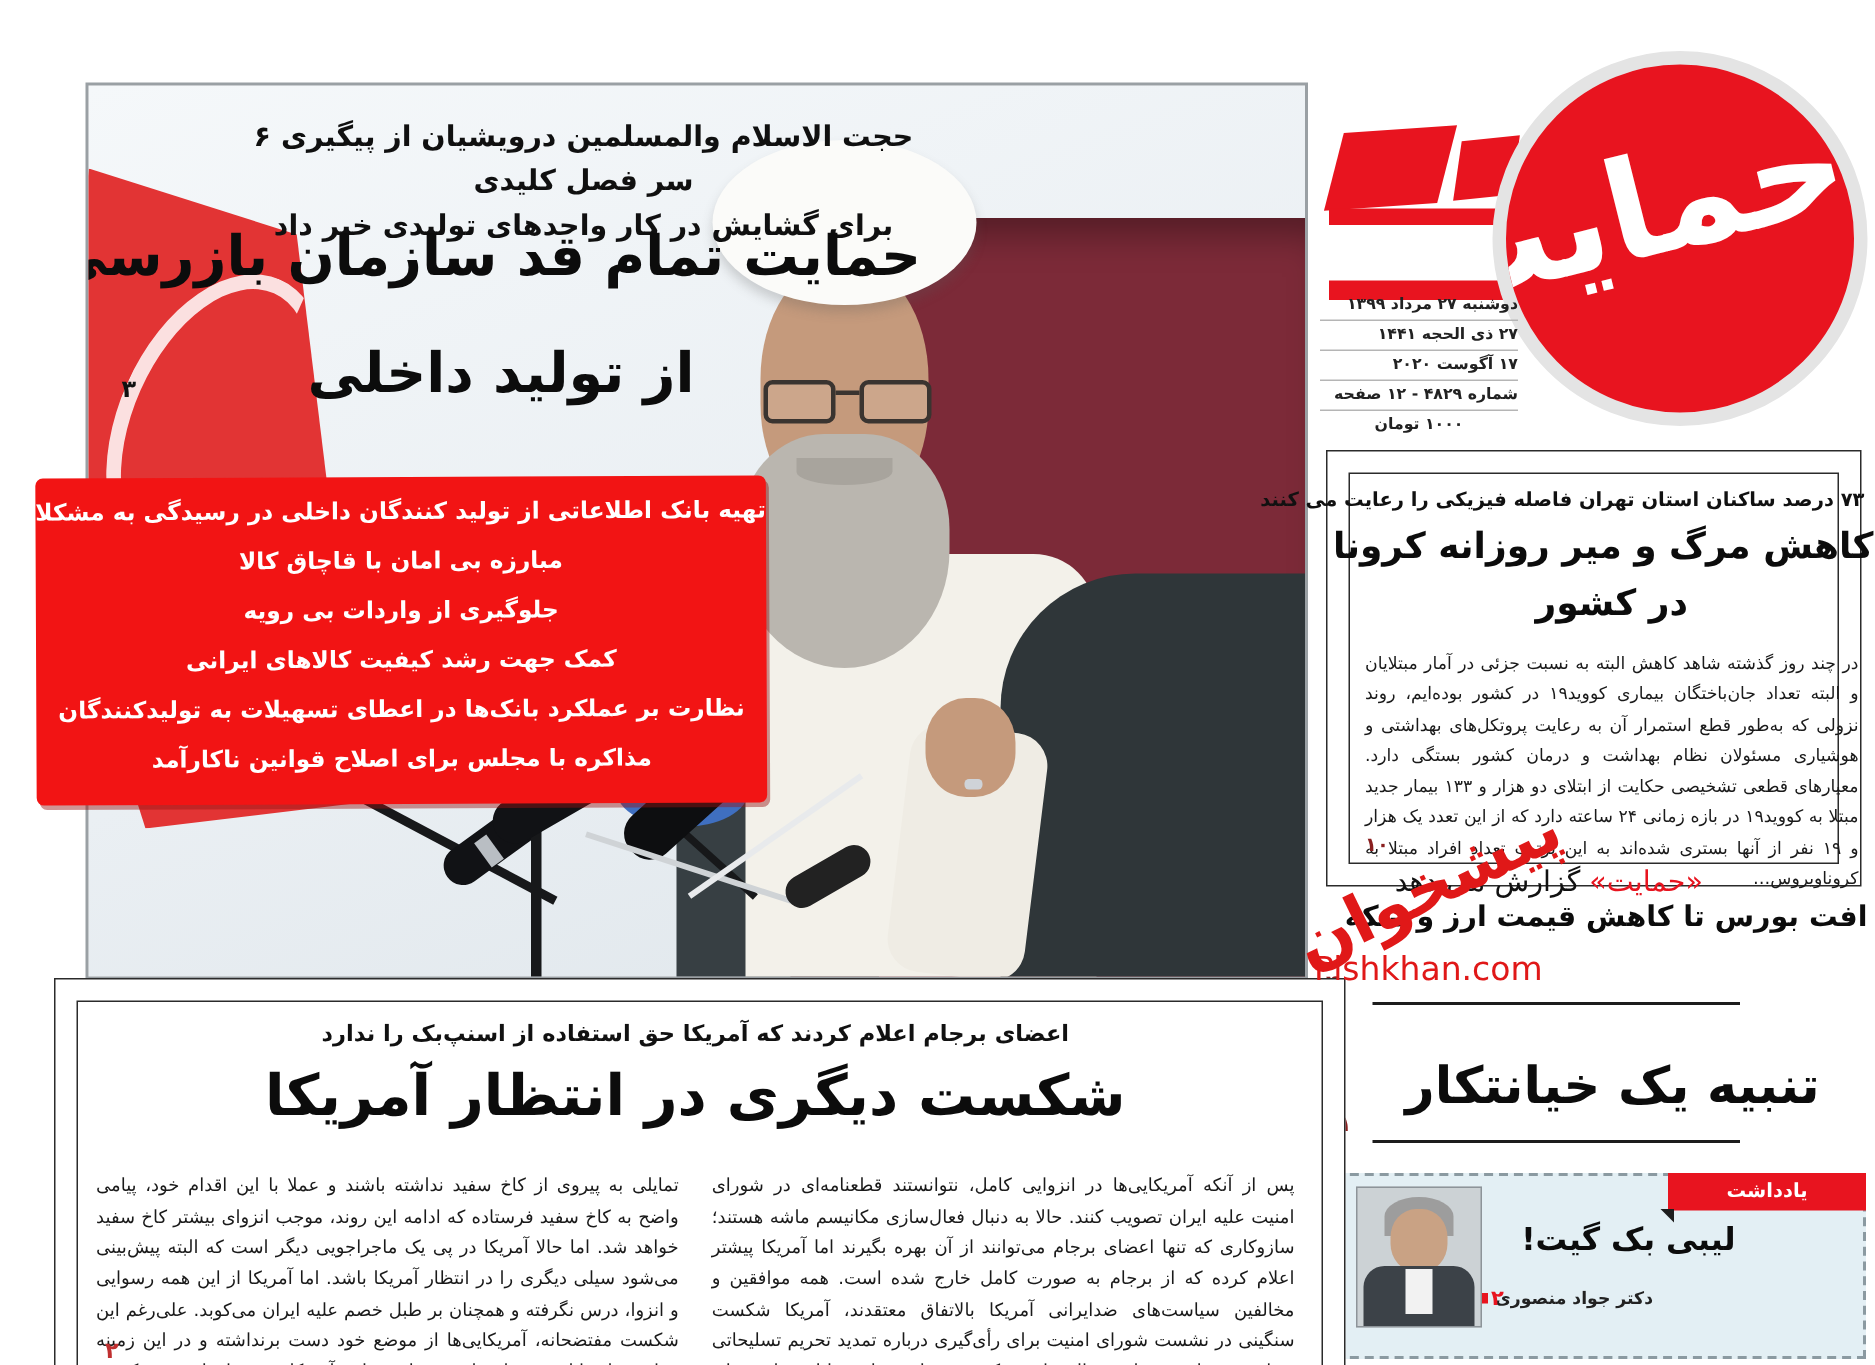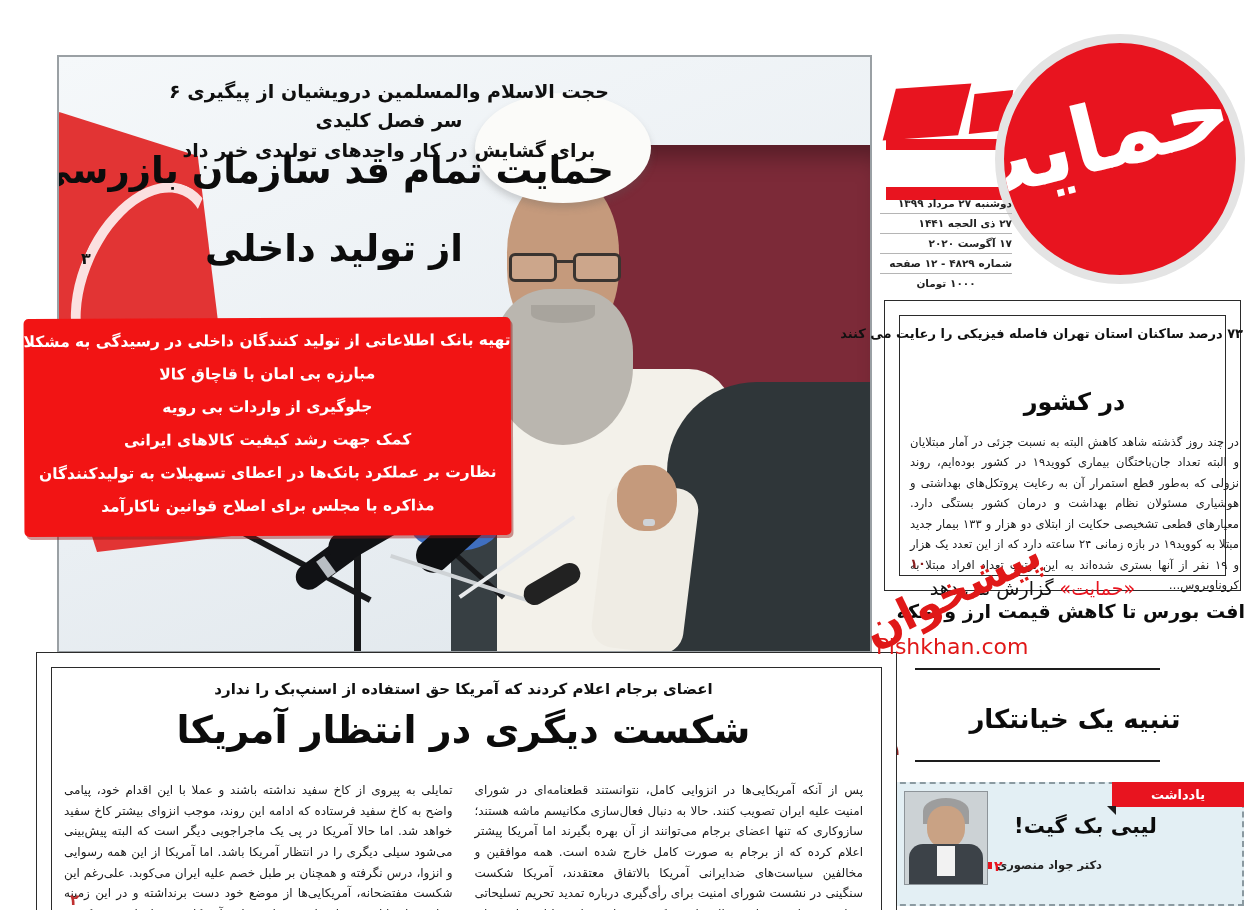--- a/index.html
+++ b/index.html
@@ -145,37 +145,38 @@
     <div class="date-row">دوشنبه ۲۷ مرداد ۱۳۹۹</div>
     <div class="date-row">۲۷ ذی الحجه ۱۴۴۱</div>
     <div class="date-row">۱۷ آگوست ۲۰۲۰</div>
     <div class="date-row">شماره ۴۸۲۹ - ۱۲ صفحه</div>
     <div class="date-row">۱۰۰۰ تومان</div>
   </div>
 
   <div class="abs dbox" style="left:884px;top:300px;width:357px;height:291px;box-sizing:border-box;">
     <div class="dbox-in">
       <div class="abs center" style="left:6px;top:10px;width:337px;font-size:13px;font-weight:bold;color:#111;white-space:nowrap;">۷۳ درصد ساکنان استان تهران فاصله فیزیکی را رعایت می کنند</div>
+      <div class="abs center" style="left:0;top:34px;width:349px;font-size:24px;font-weight:bold;color:#0c0c0c;white-space:nowrap;">کاهش مرگ و میر روزانه کرونا</div>
       <div class="abs center" style="left:0;top:72px;width:349px;font-size:24px;font-weight:bold;color:#0c0c0c;">در کشور</div>
       <div class="abs" style="left:10px;top:116px;width:329px;font-size:11.5px;line-height:1.78;text-align:justify;color:#1a1a1a;">در چند روز گذشته شاهد کاهش البته به نسبت جزئی در آمار مبتلایان و البته تعداد جان‌باختگان بیماری کووید۱۹ در کشور بوده‌ایم، روند نزولی که به‌طور قطع استمرار آن به رعایت پروتکل‌های بهداشتی و هوشیاری مسئولان نظام بهداشت و درمان کشور بستگی دارد. معیارهای قطعی تشخیصی حکایت از ابتلای دو هزار و ۱۳۳ بیمار جدید مبتلا به کووید۱۹ در بازه زمانی ۲۴ ساعته دارد که از این تعدد یک هزار و ۱۹ نفر از آنها بستری شده‌اند به این ترتیب تعداد افراد مبتلا به کروناویروس…</div>
       <div class="abs pgred" style="left:10px;bottom:4px;font-size:13px;">۱۰</div>
     </div>
   </div>
 
   <div class="abs center" style="left:905px;top:577px;width:255px;font-size:19px;font-weight:normal;color:#111;white-space:nowrap;">
     <span style="color:#e8141f;">«حمایت»</span><span> گزارش می دهد</span>
   </div>
   <div class="abs center" style="left:925px;top:600px;width:320px;font-size:19px;font-weight:bold;color:#0c0c0c;white-space:nowrap;">افت بورس تا کاهش قیمت ارز و سکه</div>
   <div class="abs pgred" style="left:884px;top:648px;font-size:14px;">۴</div>
   <div class="abs rule" style="left:915px;top:668px;width:245px;"></div>
 
   <div class="abs" id="watermark-script">پیشخوان</div>
   <div class="abs" id="watermark-url">Pishkhan.com</div>
 
-  <div class="abs center" style="left:905px;top:704px;width:340px;font-size:26px;font-weight:bold;color:#0c0c0c;">تنبیه یک خیانتکار</div>
+  <div class="abs center" style="left:905px;top:704px;width:340px;font-size:34px;font-weight:bold;color:#0c0c0c;">تنبیه یک خیانتکار</div>
   <div class="abs pgred" style="left:884px;top:742px;font-size:14px;">۱۱</div>
   <div class="abs rule" style="left:915px;top:760px;width:245px;"></div>
 
   <div class="abs" id="notebox">
     <div class="abs" id="note-tab">یادداشت</div>
     <div class="abs" id="note-fold"></div>
     <div class="abs" style="right:85px;top:30px;font-size:21px;font-weight:bold;color:#0c0c0c;white-space:nowrap;">لیبی بک گیت!</div>
     <div class="abs" style="right:140px;top:74px;display:flex;align-items:center;gap:5px;direction:ltr;">
       <span class="sq"></span>
       <span style="font-size:11.5px;font-weight:bold;color:#222;direction:rtl;">دکتر جواد منصوری</span>

